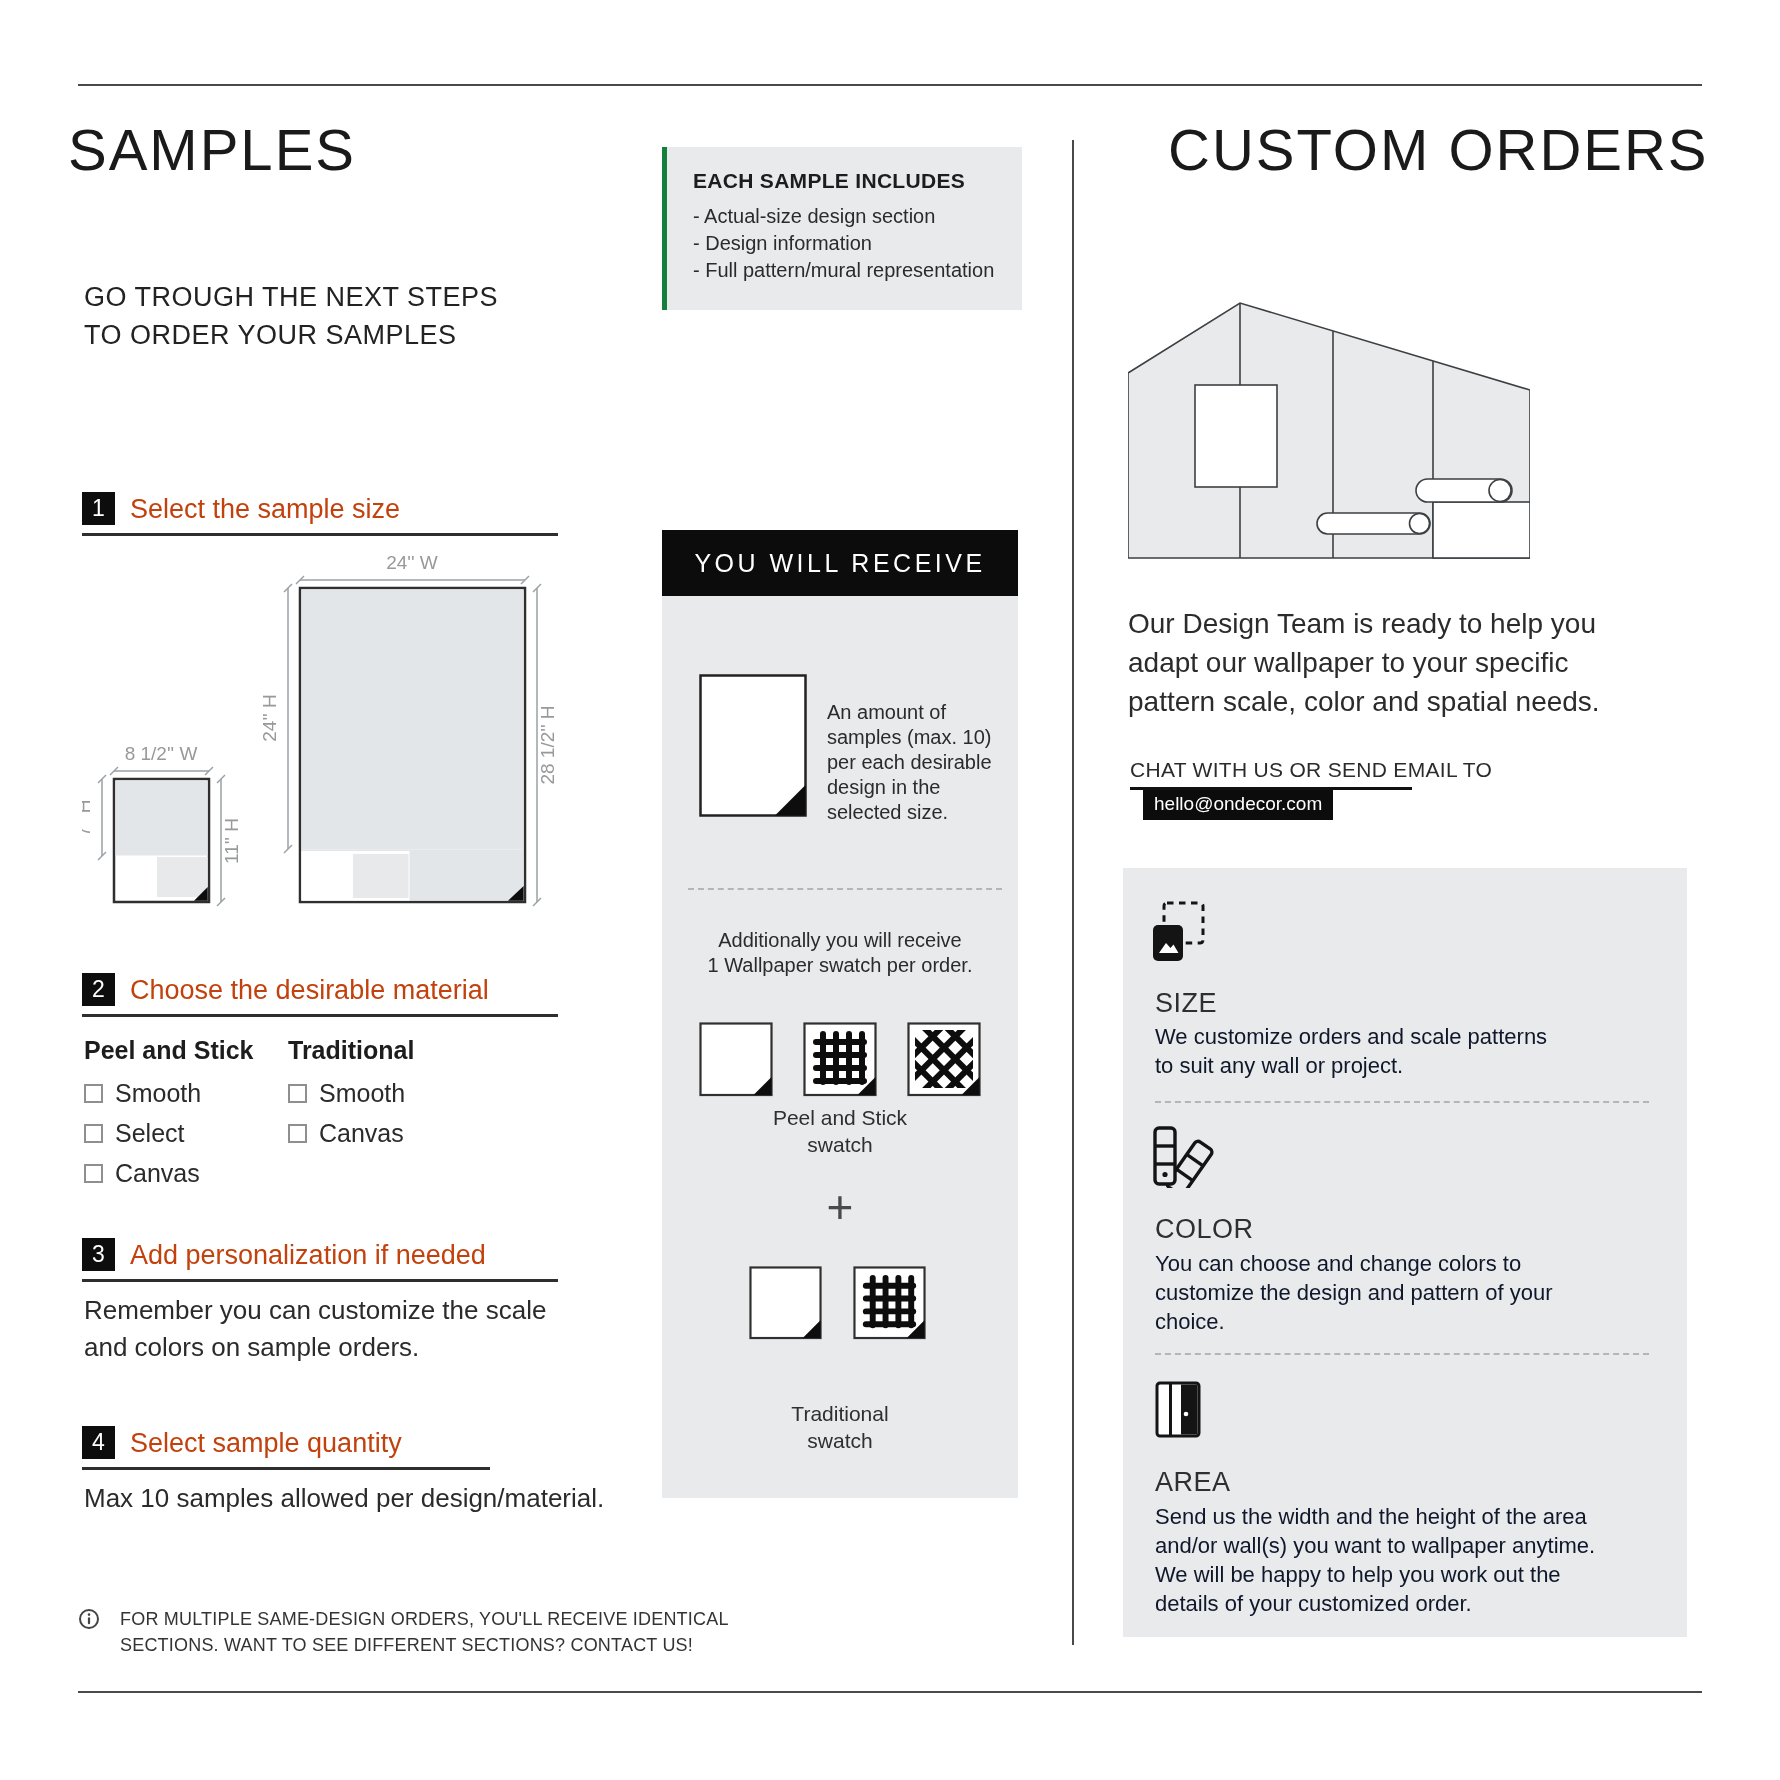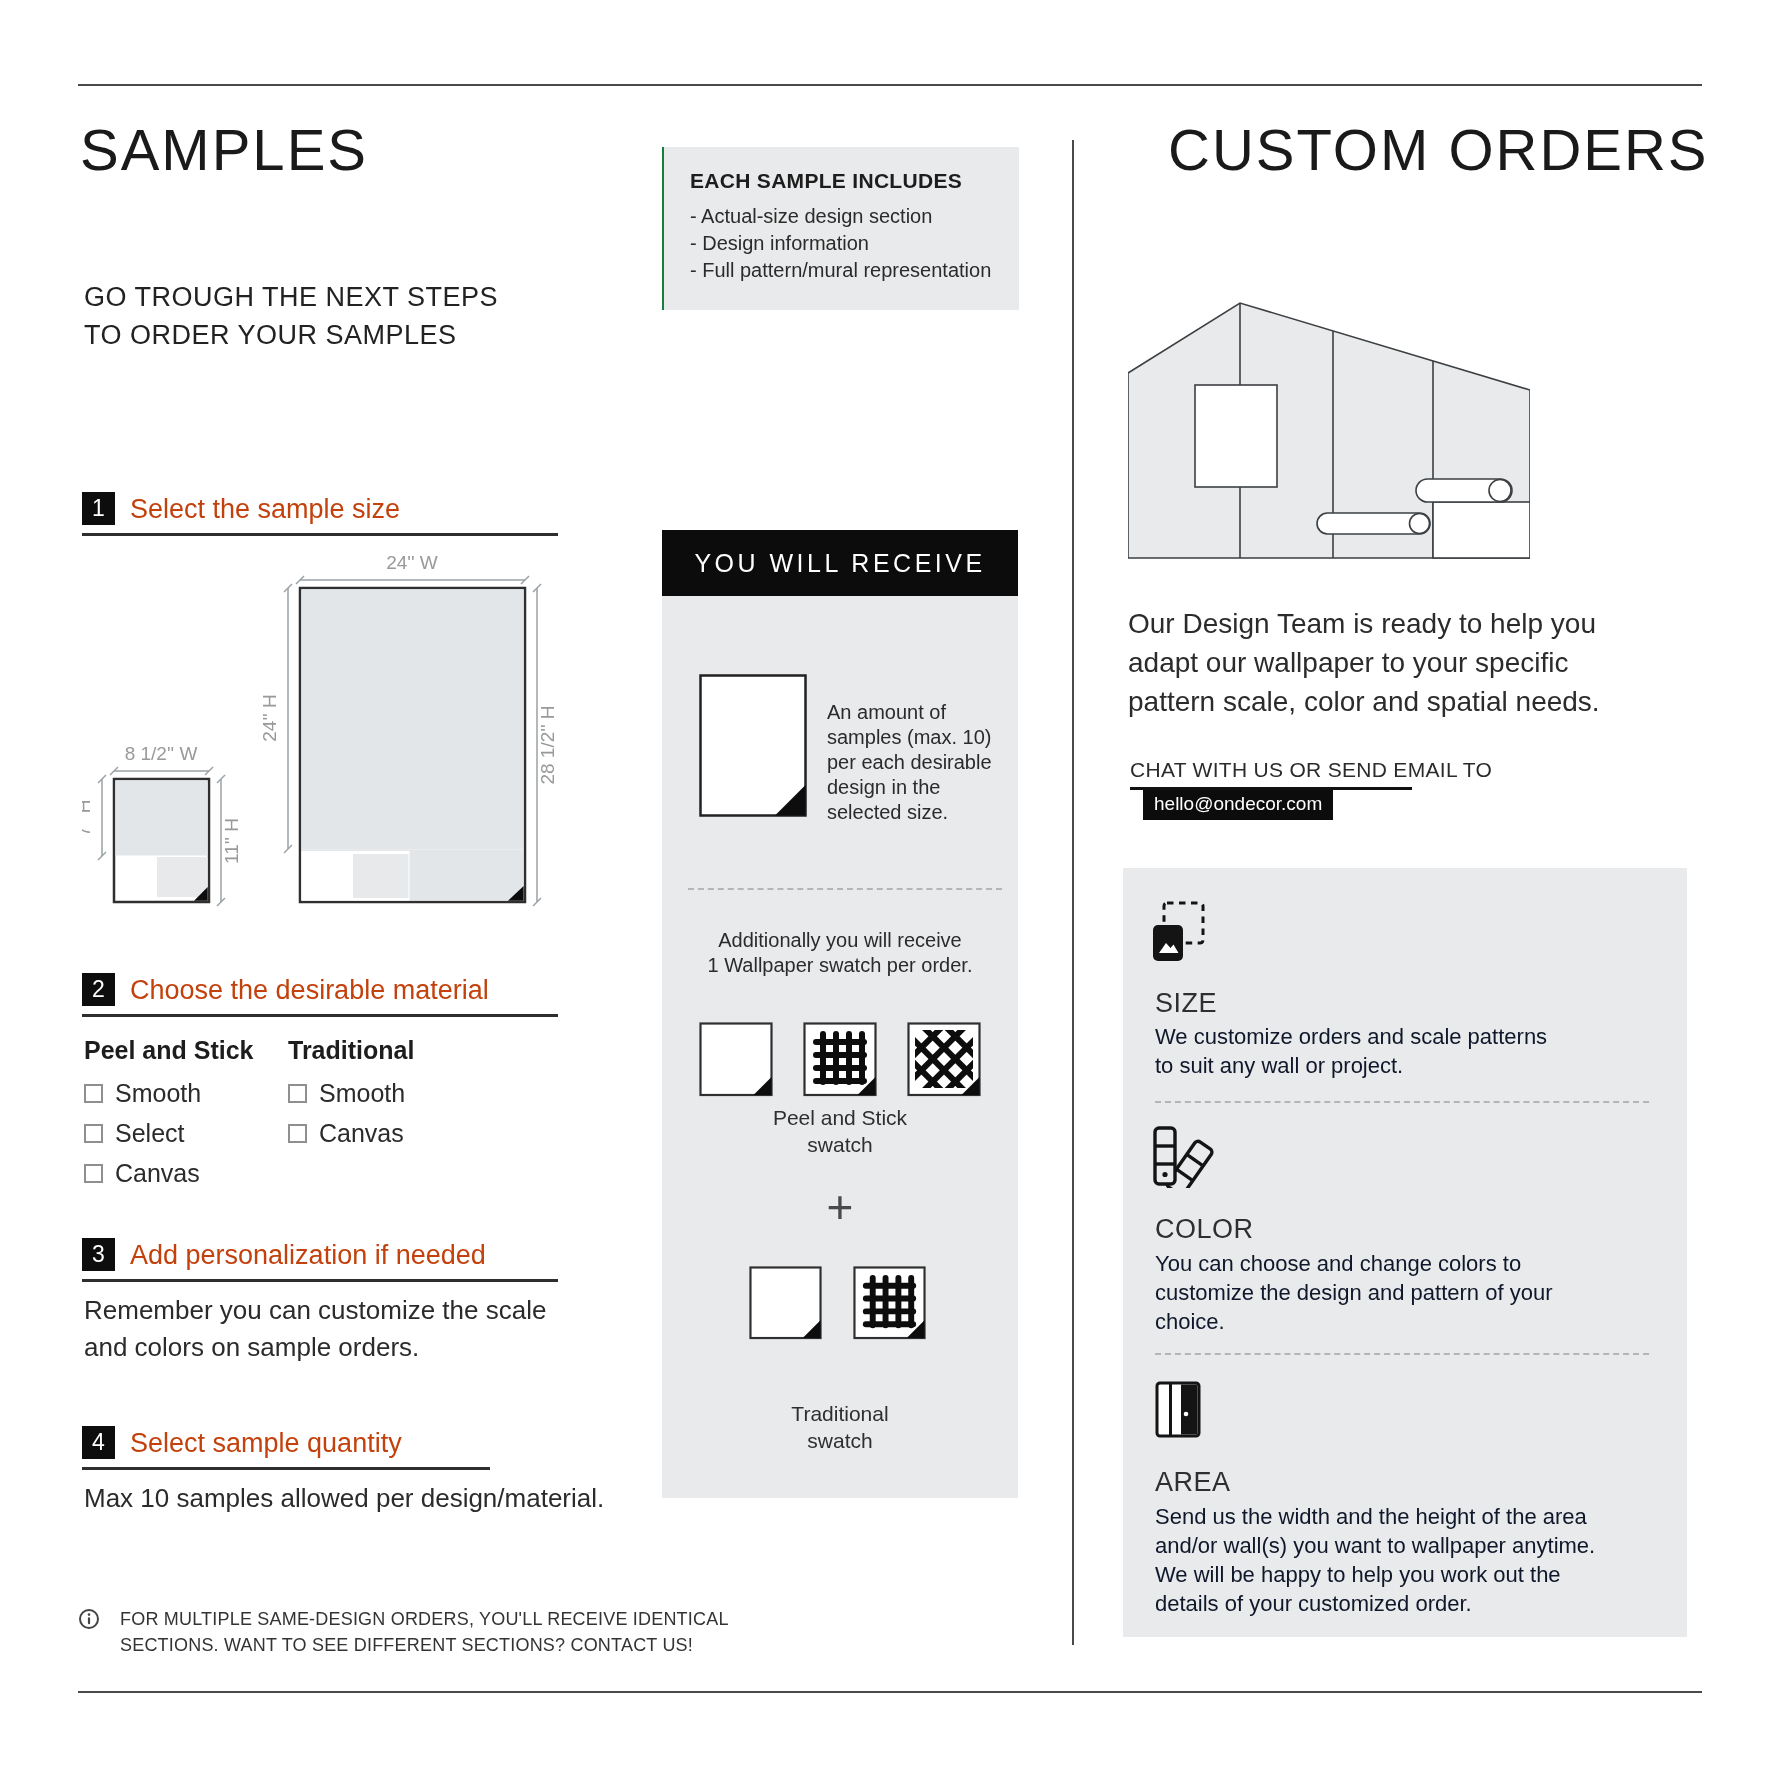--- a/index.html
+++ b/index.html
@@ -4,21 +4,21 @@
 <style>
   html,body{margin:0;padding:0;background:#ffffff;}
   #page{position:relative;width:1780px;height:1780px;background:#fff;overflow:hidden;
         font-family:"Liberation Sans",sans-serif;color:#2b2b2b;}
   .abs{position:absolute;}
   .rule{background:#4a4a4a;}
   
   .big-title{font-size:58px;letter-spacing:2px;color:#1a1a1a;font-weight:400;white-space:nowrap;}
   .intro{font-size:27px;line-height:38px;letter-spacing:.5px;color:#222;}
   
-  .includes-box{background:#e9eaeb;border-left:2px solid #15803d;padding:22px 24px 26px 26px;width:305px;}
+  .includes-box{background:#e9eaeb;border-left:5px solid #15803d;padding:22px 24px 26px 26px;width:305px;}
   .includes-title{font-size:21px;font-weight:700;color:#1d1d1d;letter-spacing:.3px;margin-bottom:10px;}
   .includes-item{font-size:20px;line-height:27px;color:#2b2b2b;padding-left:14px;text-indent:-14px;}
   
   .step-header{display:flex;align-items:flex-start;border-bottom:3px solid #2e2e2e;padding-bottom:8px;}
   .step-num{width:33px;height:33px;background:#0d0d0d;color:#fff;font-size:23px;display:flex;
             align-items:center;justify-content:center;flex:0 0 33px;}
   .step-title{font-size:27px;color:#c2410c;margin-left:15px;margin-top:2px;white-space:nowrap;}
   .body-text{font-size:26px;line-height:37px;color:#2b2b2b;}
   
   .mat-header{font-size:25px;font-weight:700;color:#1d1d1d;margin-bottom:14px;white-space:nowrap;}
@@ -48,21 +48,21 @@
 </style>
 </head>
 <body>
 
 <div id="page">
 
   <div class="abs rule" style="left:78px;top:84px;width:1624px;height:2px;"></div>
   <div class="abs rule" style="left:78px;top:1691px;width:1624px;height:2px;"></div>
   <div class="abs rule" style="left:1072px;top:140px;width:2px;height:1505px;"></div>
 
-  <div class="abs big-title" style="left:80px;top:116px;text-align:right;">SAMPLES</div>
+  <div class="abs big-title" style="left:68px;top:116px;text-align:right;">SAMPLES</div>
 
   <div class="abs intro" style="left:84px;top:278px;">
     <div>GO TROUGH THE NEXT STEPS</div>
     <div>TO ORDER YOUR SAMPLES</div>
   </div>
 
   <div class="abs includes-box" style="left:662px;top:147px;">
     <div class="includes-title">EACH SAMPLE INCLUDES</div>
     <div class="includes-item">- Actual-size design section</div>
     <div class="includes-item">- Design information</div>

